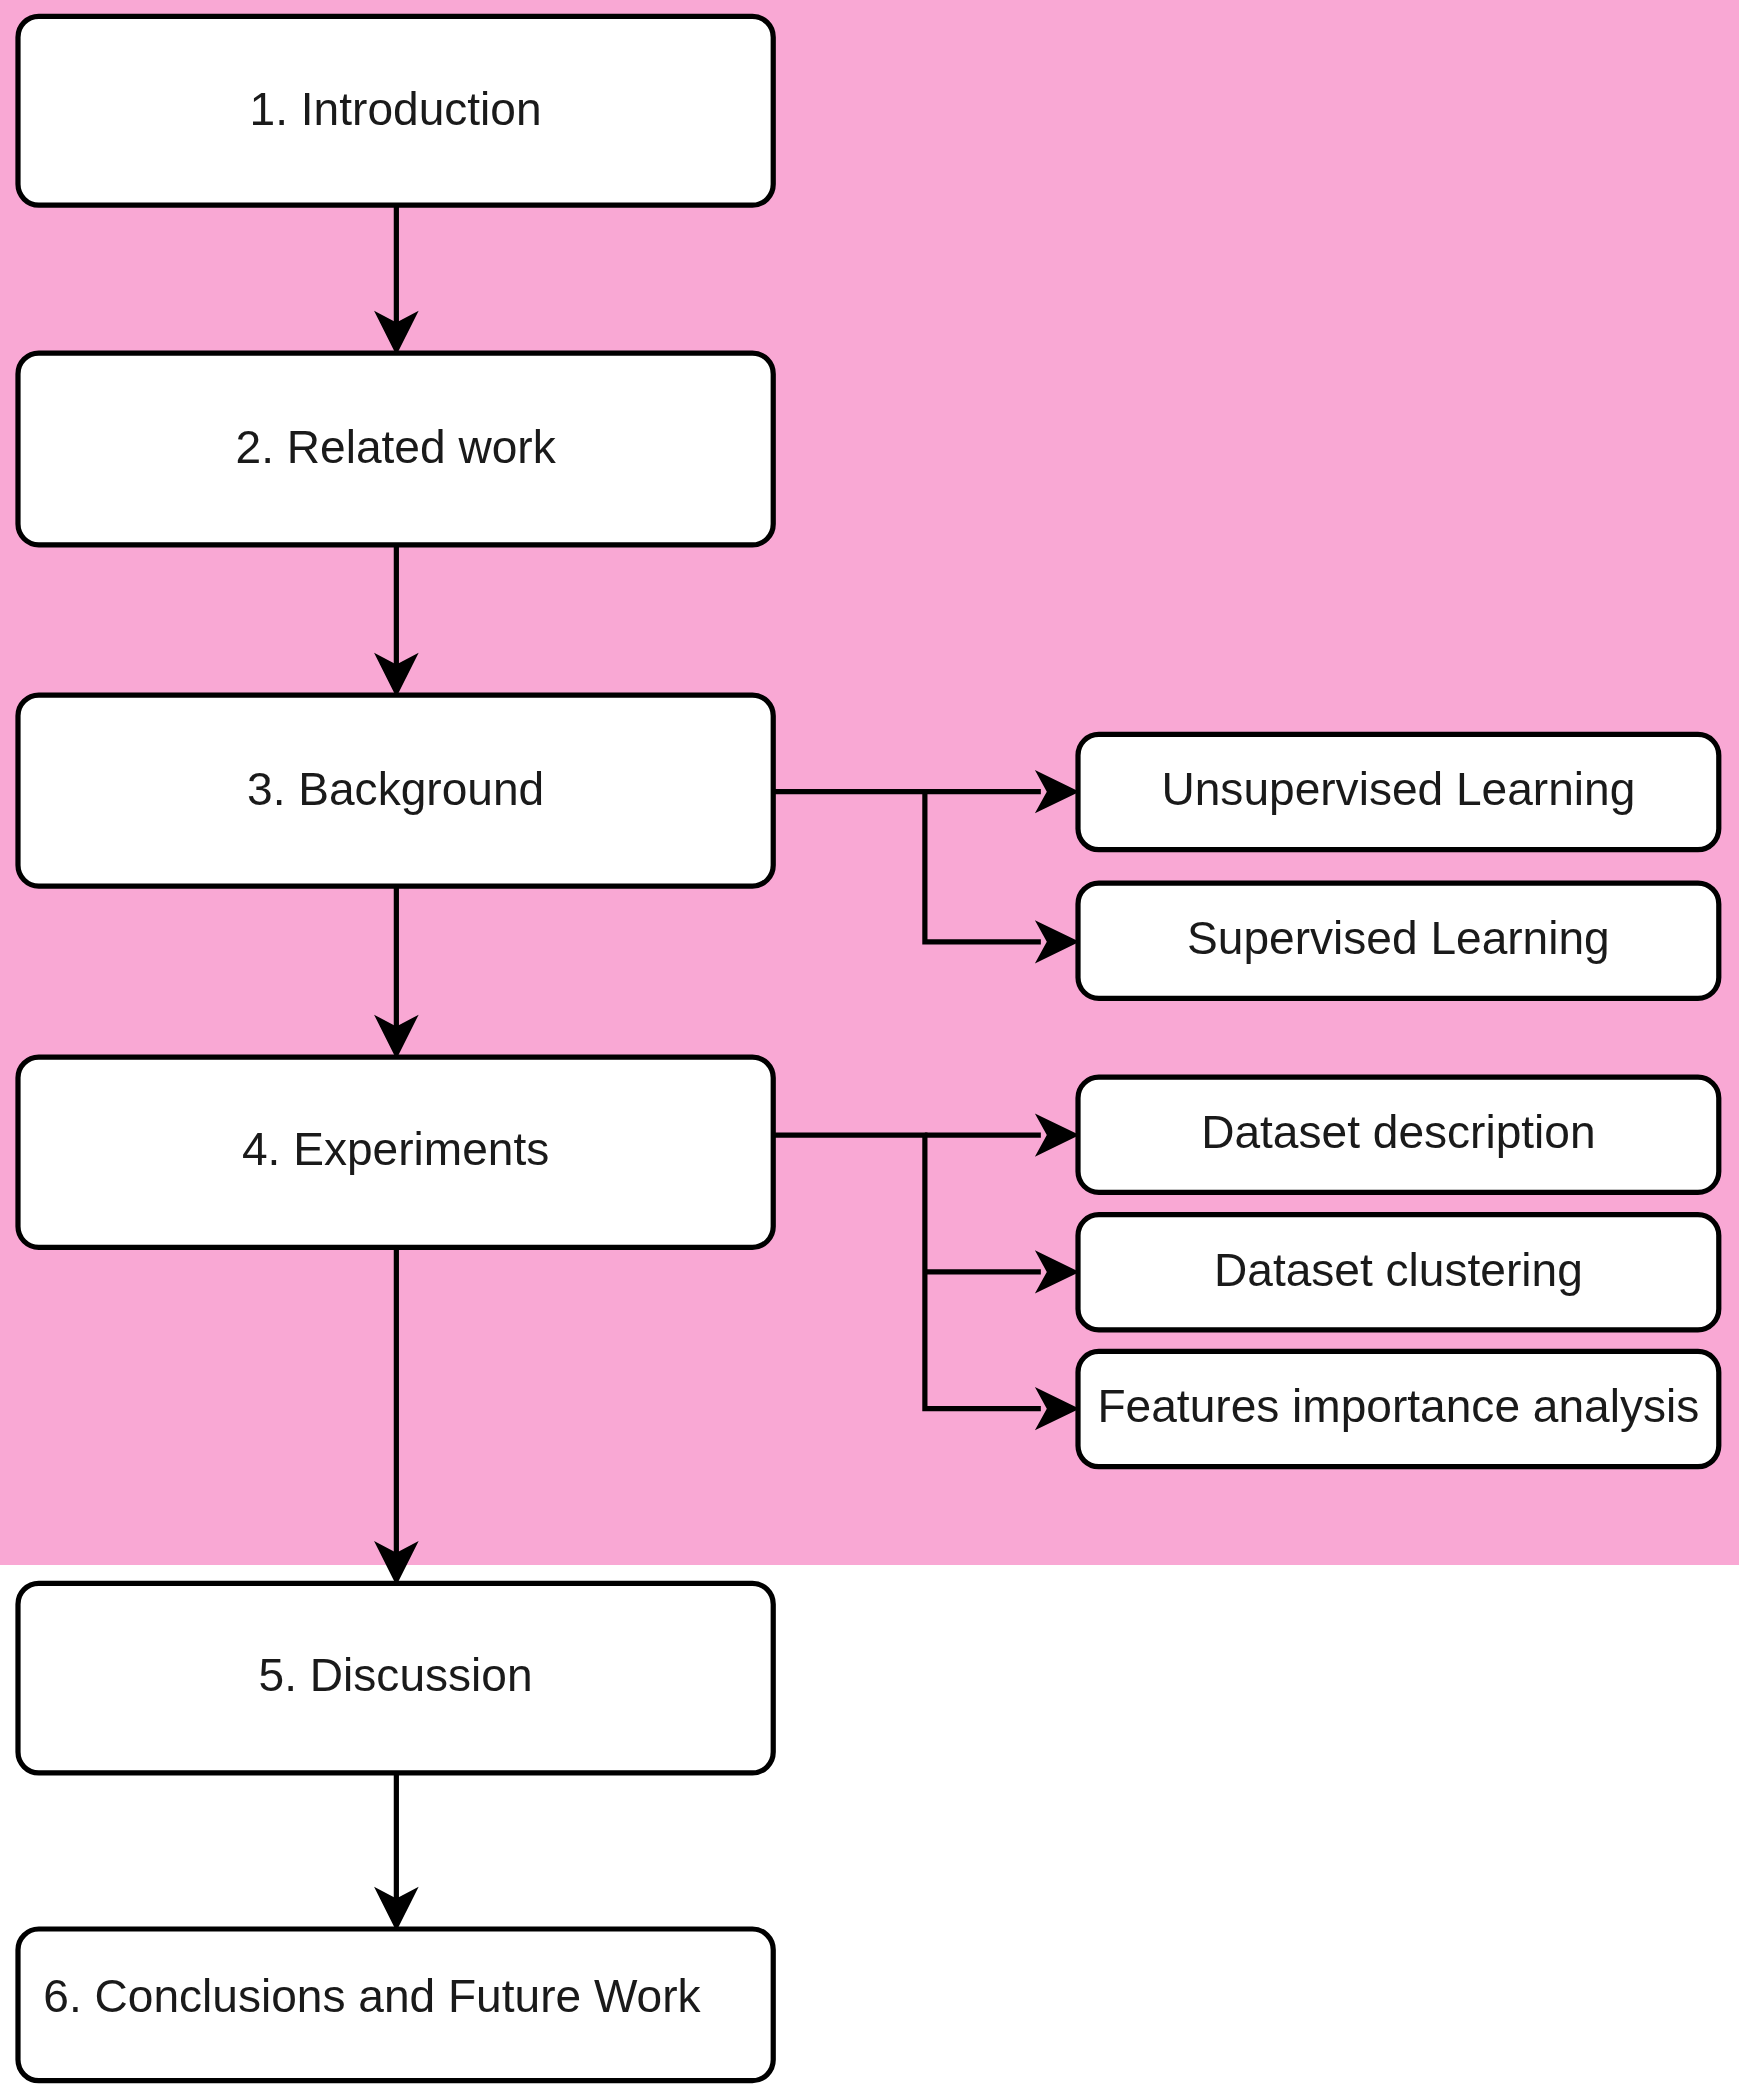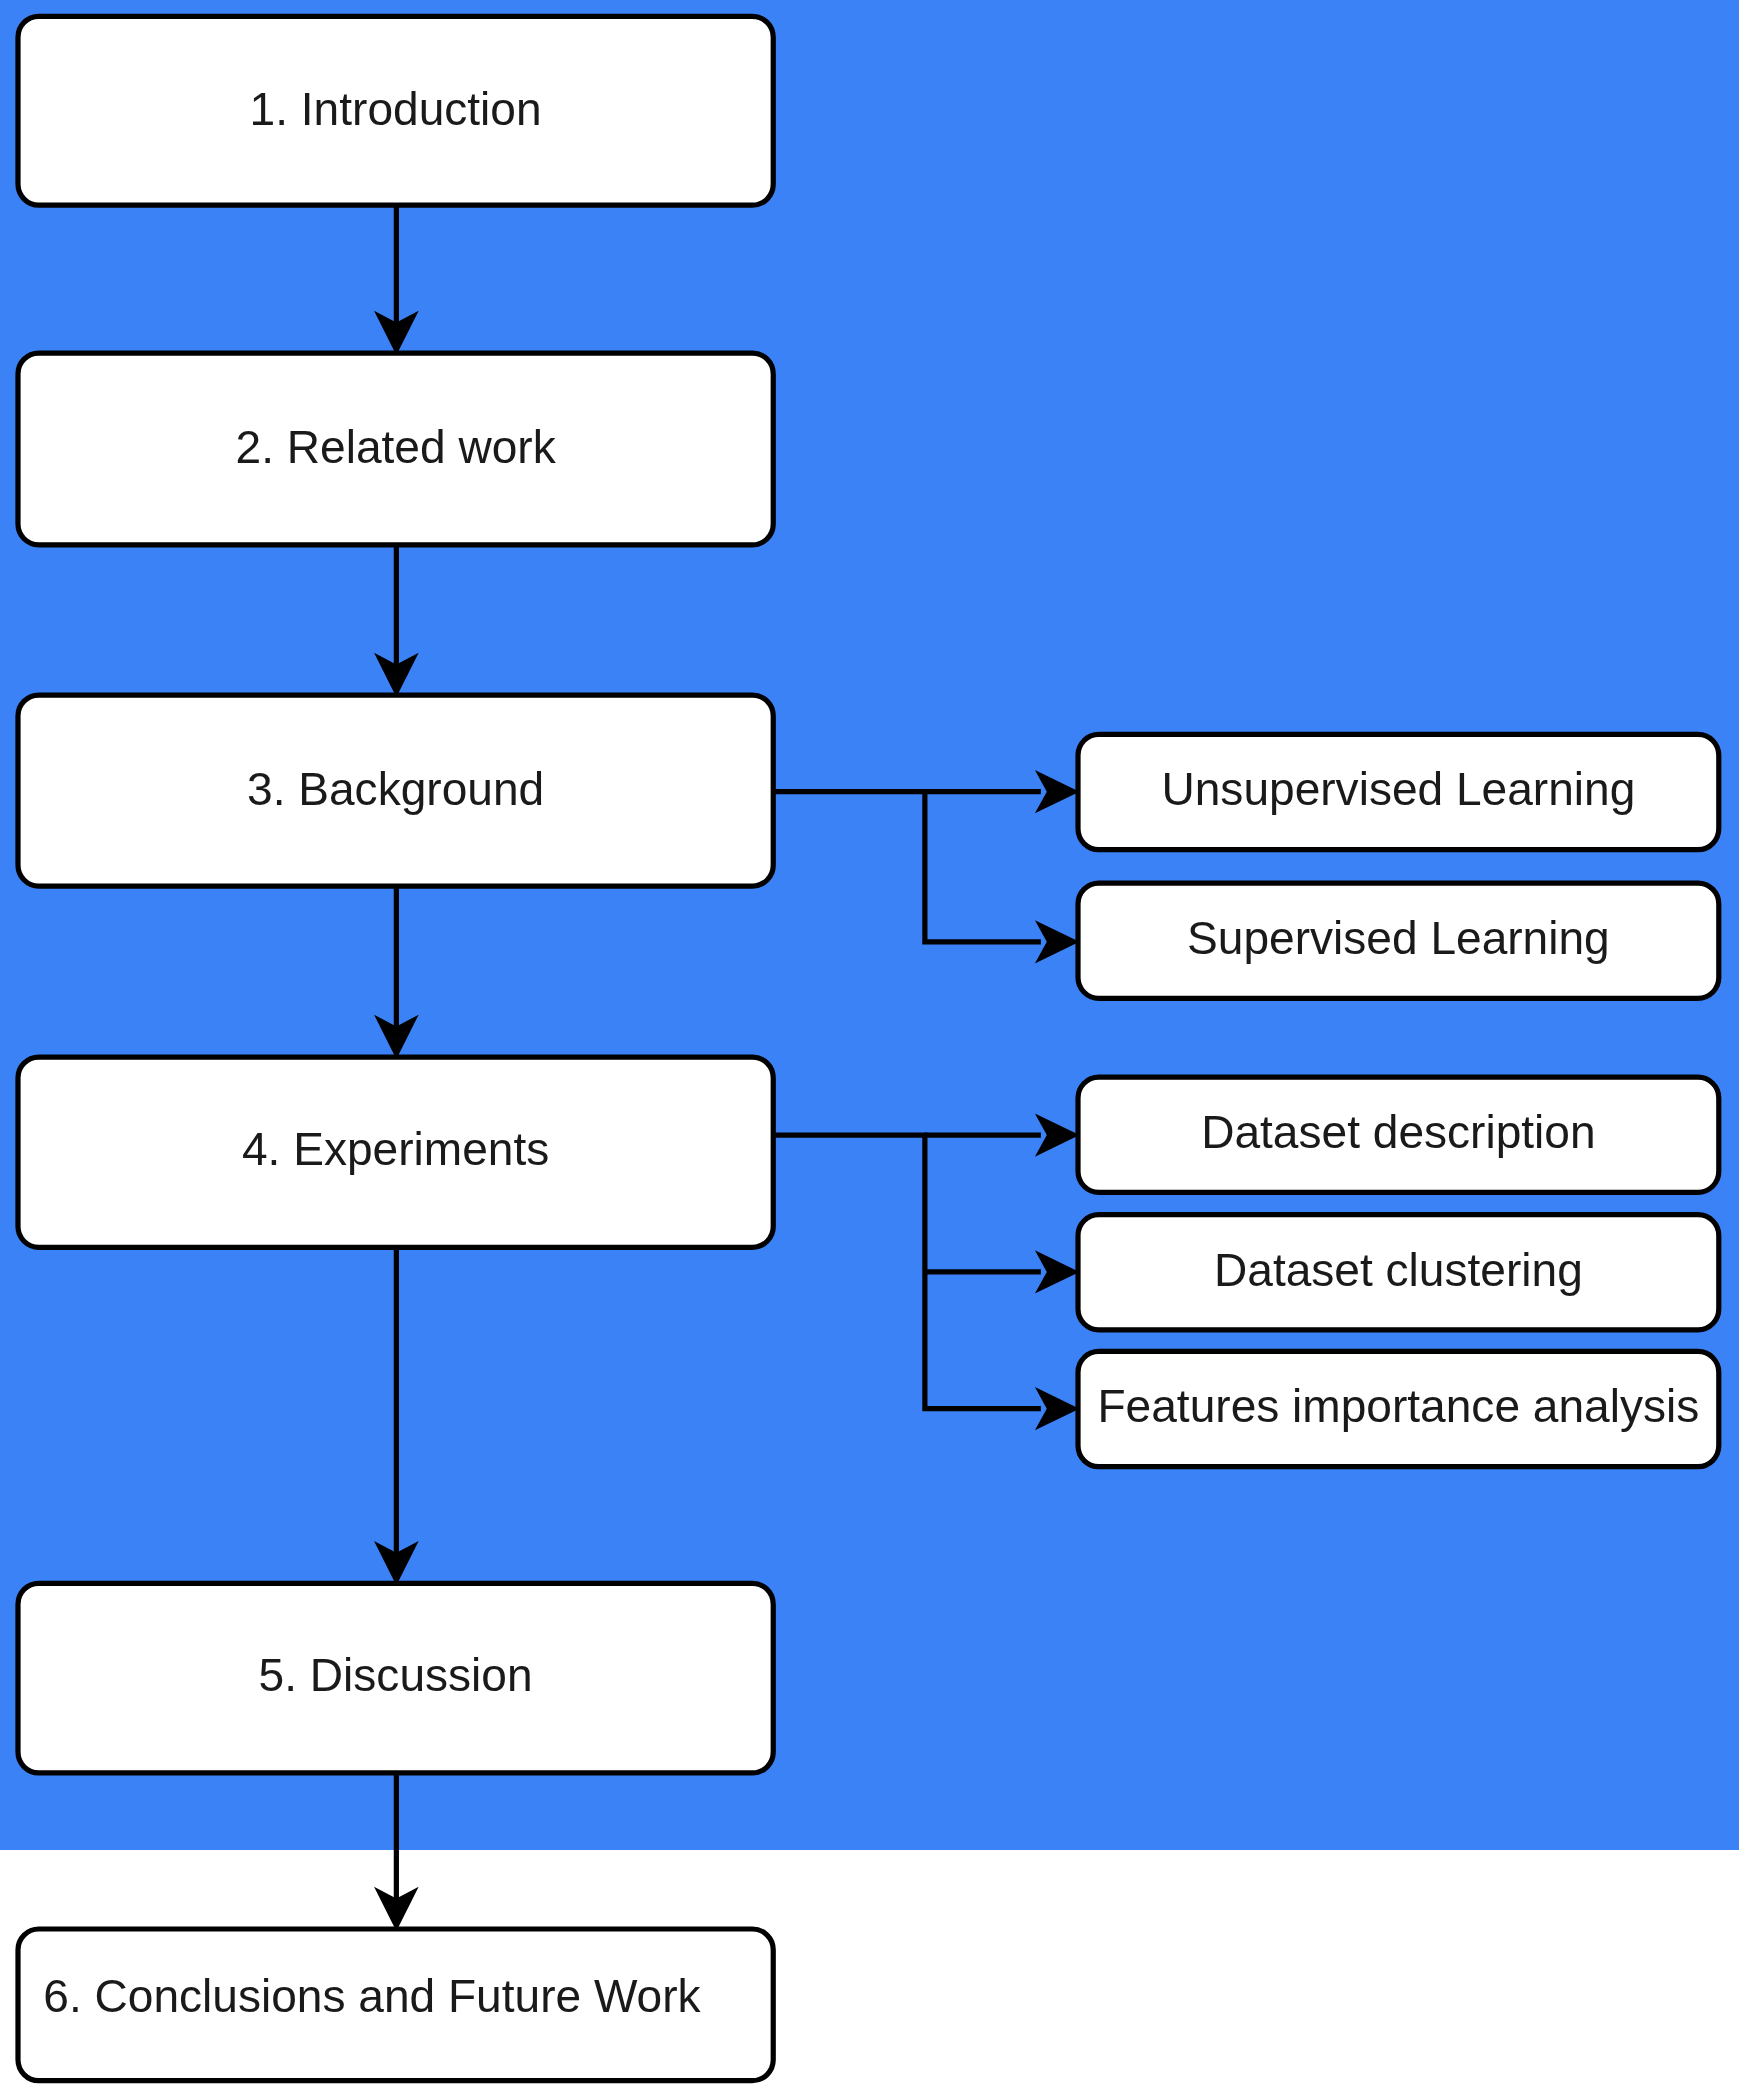--- a/index.html
+++ b/index.html
@@ -8,22 +8,22 @@
     background: #ffffff;
   }
   body {
     width: 1739px;
     height: 2097px;
     font-family: "Liberation Sans", sans-serif;
   }
   #flowchart-root {
     position: relative;
     width: 1739px;
-    height: 1850px;
-    background: #3b82f6;
+    height: 1565px;
+    background: #f9a8d4;
   }
   svg.diagram {
     display: block;
     width: 1739px;
     height: 2097px;
   }
   .node-box {
     fill: #ffffff;
     stroke: #000000;
     stroke-width: 7;

